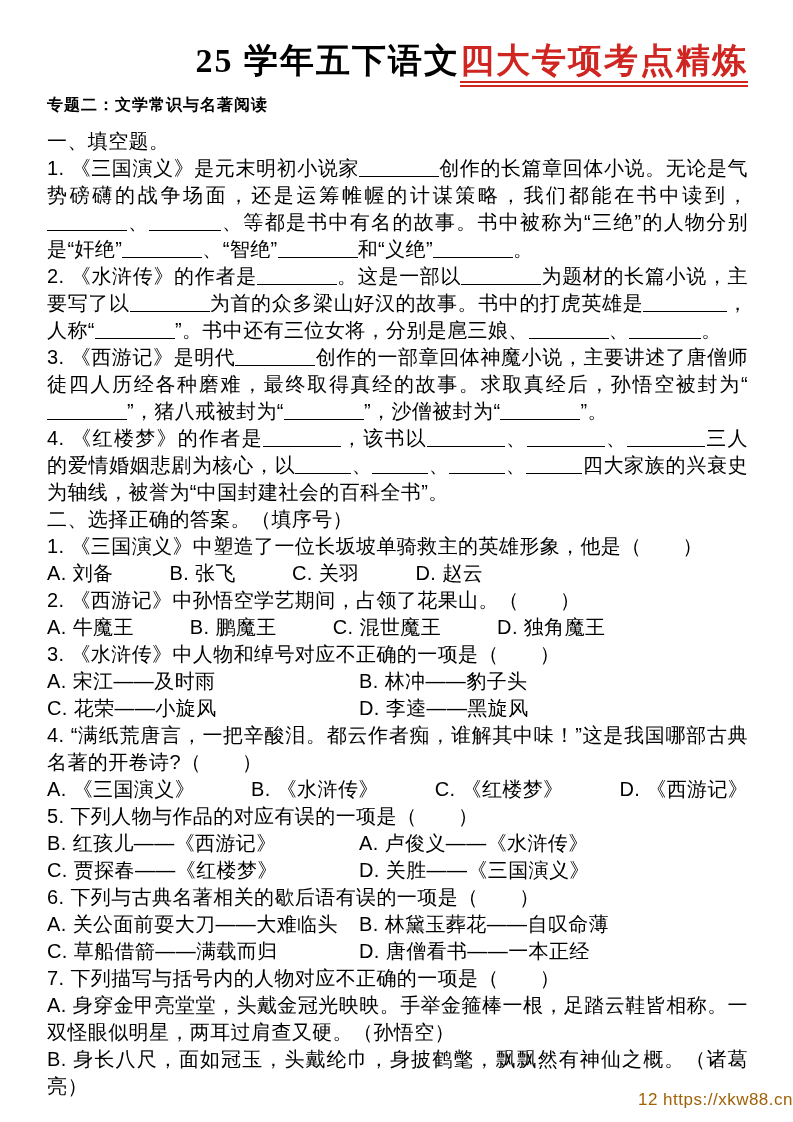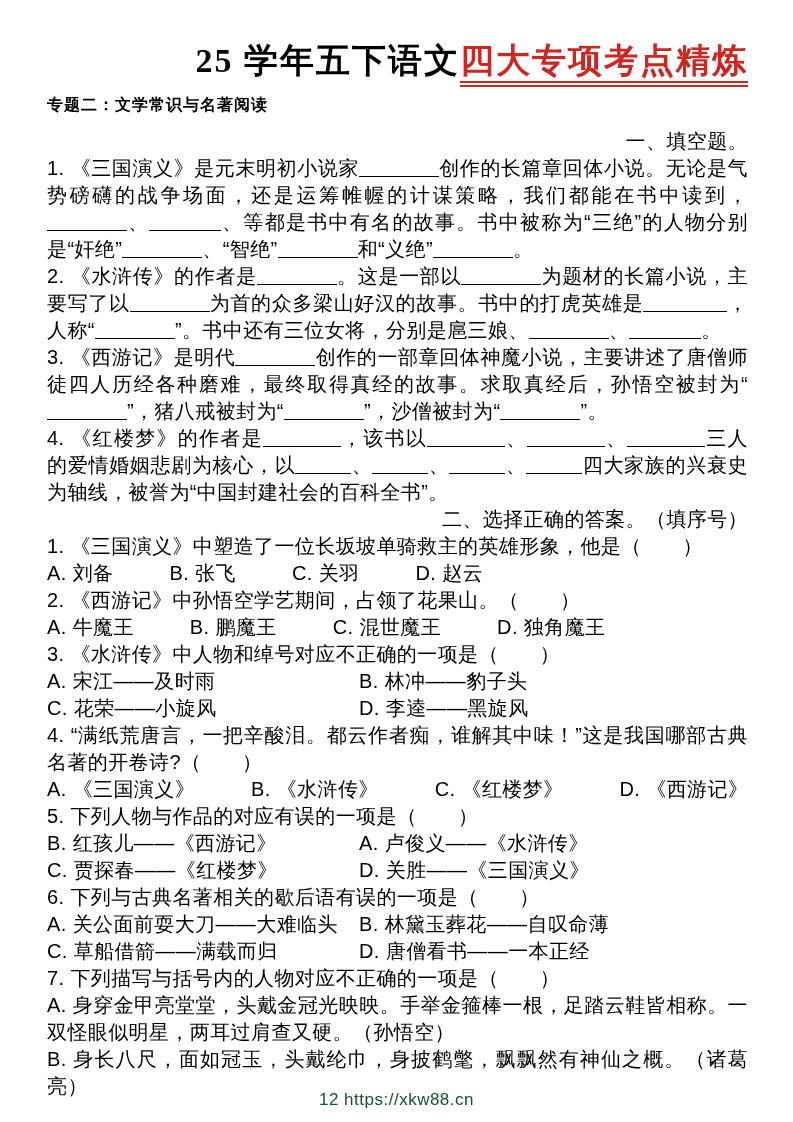--- a/index.html
+++ b/index.html
@@ -45,21 +45,21 @@
     line-height: 27px;
     letter-spacing: 0.4px;
     text-align: justify;
     text-justify: inter-character;
     font-weight: 500;
   }
   .content p.q {
     margin: 0;
   }
   .content p.heading {
-    text-align: right;
+    text-align: left;
   }
   .blank {
     display: inline-block;
     height: 0;
     border-bottom: 1.6px solid #000;
     vertical-align: -2px;
   }
   .opts {
     margin: 0;
   }
@@ -76,24 +76,24 @@
     grid-template-columns: 312px auto;
   }
   .opts.two span {
     white-space: nowrap;
   }
   .footer {
     position: absolute;
     left: 0;
     right: 0;
     bottom: 12px;
-    text-align: center;
+    text-align: right;
     font-size: 17px;
     letter-spacing: 0.5px;
-    color: #14532d;
+    color: #a16207;
     font-weight: 400;
   }
 </style>
 </head>
 <body>
 
 <div class="page">
 
   <h1 class="title"><span>25 学年五下语文</span><span class="title-red">四大专项考点精炼</span></h1>
 

